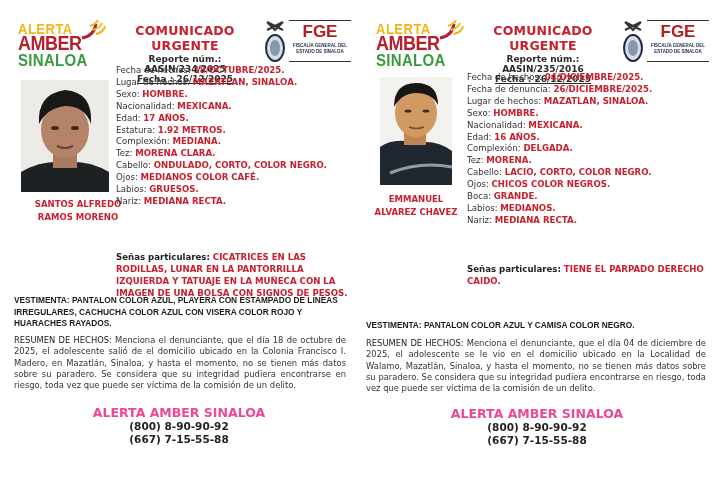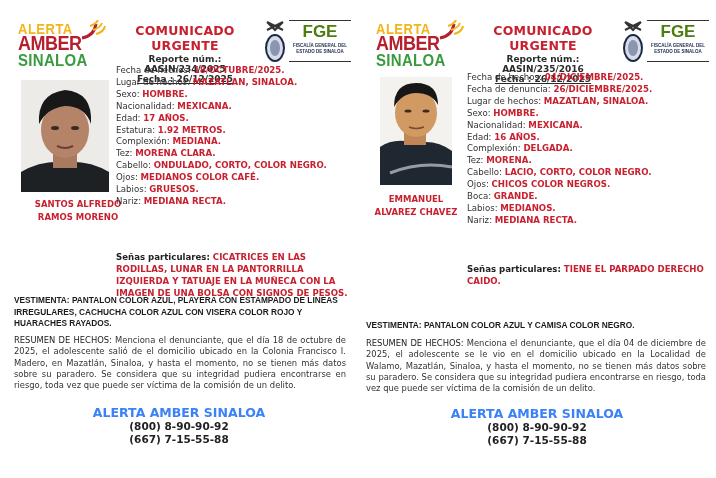--- a/index.html
+++ b/index.html
@@ -16,21 +16,21 @@
   .logo-amber .l3 { position: absolute; left: 0; top: 31px; font: bold 15px "Liberation Sans", sans-serif; color: #3b9a3f; letter-spacing: 0.3px; transform: scaleY(1.1); transform-origin: left top; }
   .logo-amber .waves { position: absolute; left: 62px; top: 0px; width: 26px; height: 20px; }
 
   .comunicado { position: absolute; left: 110px; top: 23px; width: 150px; text-align: center; }
   .comunicado .title { font: bold 12.5px "DejaVu Sans", sans-serif; color: #c8202f; letter-spacing: 0.2px; }
   .comunicado .reporte { font: bold 9px "DejaVu Sans", sans-serif; color: #2b2b2b; margin-top: 1px; }
   .comunicado .fecha { font: bold 9px "DejaVu Sans", sans-serif; color: #2b2b2b; margin-top: 0; text-decoration: underline; }
 
   .shield { position: absolute; left: 264px; top: 20px; width: 22px; height: 44px; }
   .fge { position: absolute; left: 289px; top: 20px; width: 62px; height: 42px; border-top: 1px solid #333; border-bottom: 1px solid #333; text-align: center; }
-  .fge .big { font: bold 17px "Liberation Sans", sans-serif; color: #4d7c0f; line-height: 22px; }
+  .fge .big { font: bold 17px "Liberation Sans", sans-serif; color: #b91c1c; line-height: 22px; }
   .fge .small { font: bold 4.5px "Liberation Sans", sans-serif; color: #1c2a4a; line-height: 6px; }
 
   
   .photo { position: absolute; background: #e9e6e3; overflow: hidden; }
   .left .photo { left: 21px; top: 80px; width: 88px; height: 112px; }
   .right .photo { left: 22px; top: 77px; width: 72px; height: 108px; }
   .name { position: absolute; text-align: center; font: bold 8.5px "DejaVu Sans", sans-serif; color: #c8202f; line-height: 13px; }
   .left .name { left: 28px; top: 198px; width: 100px; }
   .right .name { left: 10px; top: 193px; width: 96px; }
 
@@ -50,21 +50,21 @@
   .right .vest { left: 8px; top: 320px; width: 340px; }
 
   .resumen { position: absolute; font: 8.4px "DejaVu Sans", sans-serif; line-height: 11.3px; color: #333; text-align: justify; }
   .left .resumen { left: 14px; top: 335px; width: 332px; }
   .right .resumen { left: 8px; top: 338px; width: 340px; }
   .resumen .k { font-weight: normal; color: #222; }
 
   .footer { position: absolute; text-align: center; }
   .left .footer { left: 0; top: 405px; width: 358px; }
   .right .footer { left: 0; top: 406px; width: 358px; }
-  .footer .t { font: bold 12.5px "DejaVu Sans", sans-serif; color: #3b82f6; line-height: 15px; }
+  .footer .t { font: bold 12.5px "DejaVu Sans", sans-serif; color: #ec4899; line-height: 15px; }
   .footer .p { font: bold 10.5px "DejaVu Sans", sans-serif; color: #222; line-height: 13px; }
 </style>
 </head>
 <body>
 
 <div class="poster left">
   <div class="logo-amber">
     <svg class="waves" viewBox="0 0 26 20">
       <path d="M2 18 Q14 16 16 4" stroke="#b51f2e" stroke-width="3" fill="none"></path>
       <path d="M10 6 Q16 4 18 0" stroke="#f2b51c" stroke-width="2" fill="none"></path>

